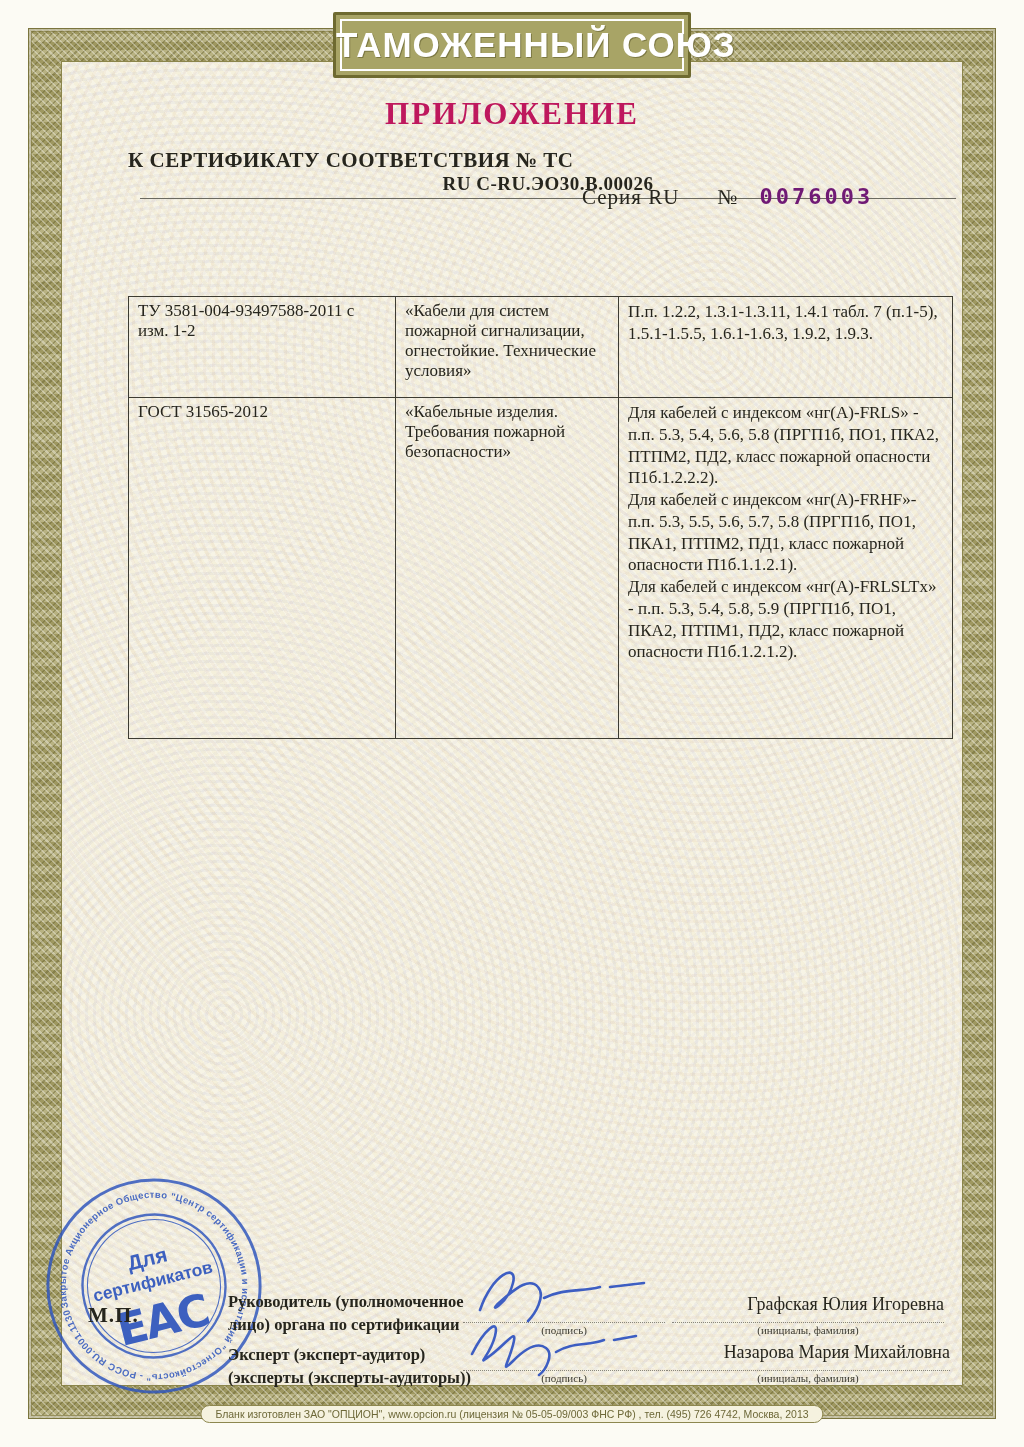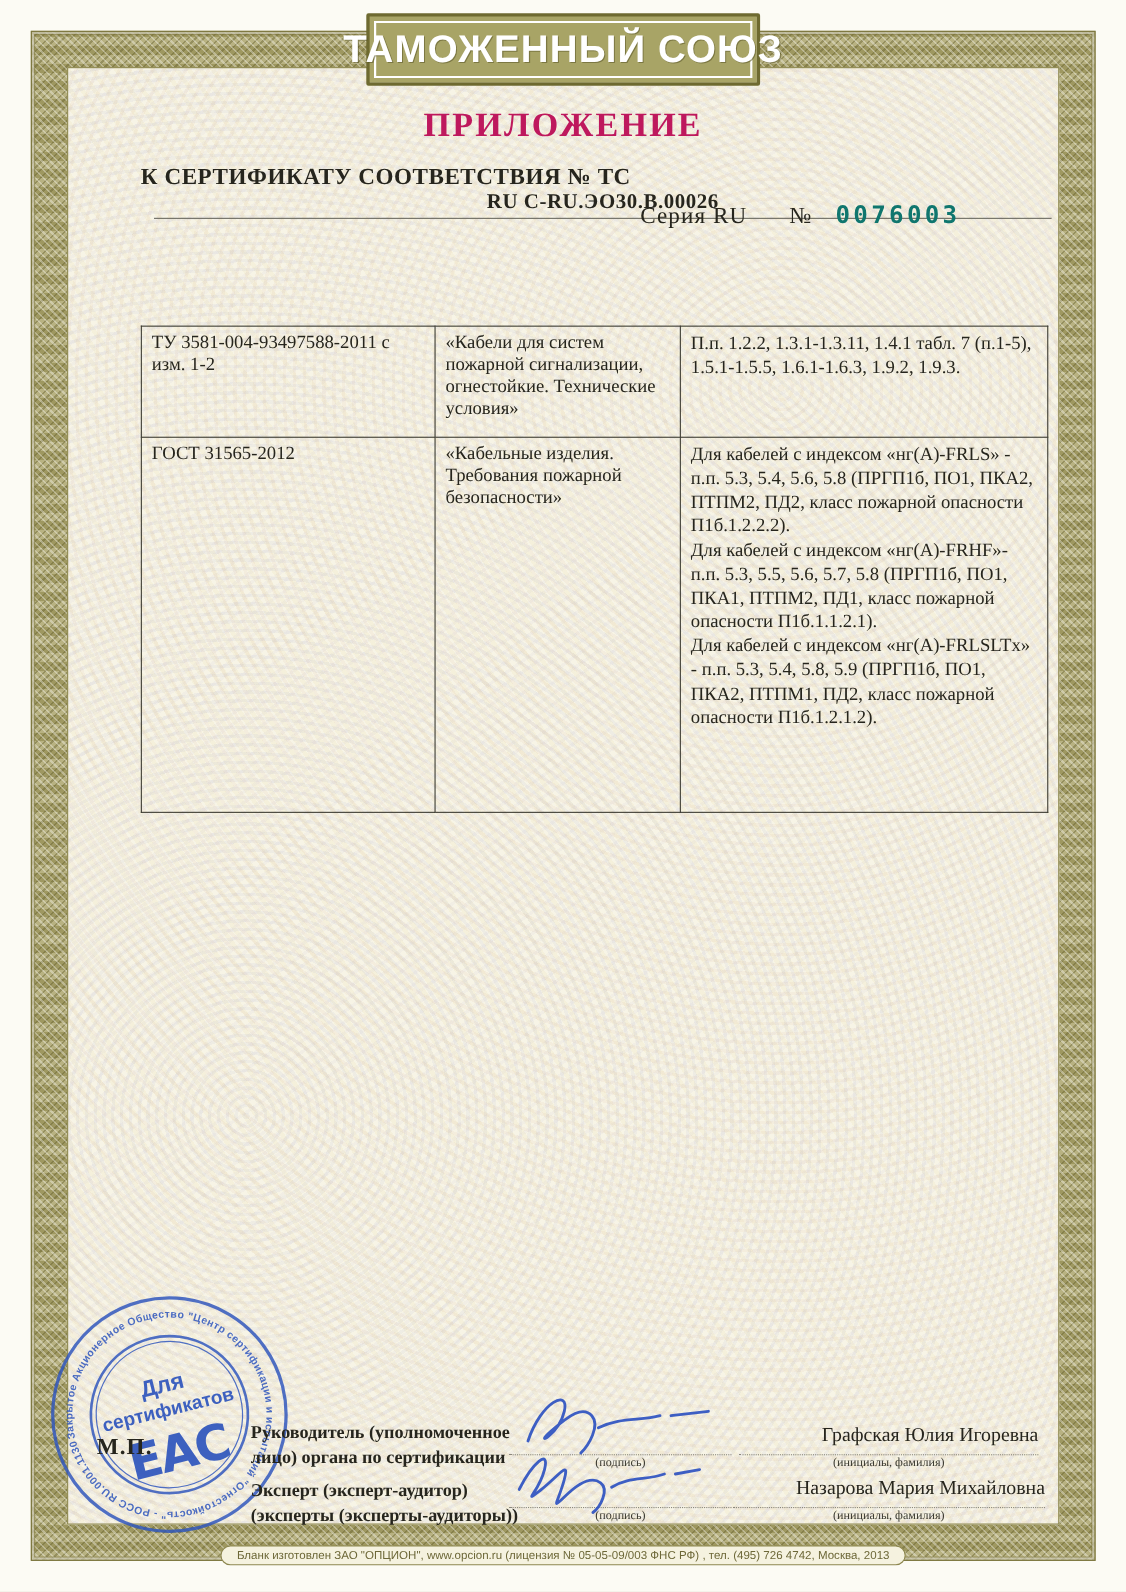--- a/index.html
+++ b/index.html
@@ -23,35 +23,35 @@
       repeating-radial-gradient(circle at 72% 22%, rgba(205,150,115,.075) 0 3px, rgba(255,255,255,0) 3px 9px),
       repeating-radial-gradient(circle at 18% 72%, rgba(120,130,195,.065) 0 3px, rgba(255,255,255,0) 3px 8px),
       repeating-linear-gradient(55deg, rgba(225,205,125,.10) 0 4px, transparent 4px 9px),
       repeating-linear-gradient(-35deg, rgba(150,140,205,.055) 0 3px, transparent 3px 8px);
     border:1.5px solid #8b854b;
   }
 
   .badge{position:absolute;top:12px;left:50%;transform:translateX(-50%);
     width:352px;height:60px;background:#a8a466;border:3px solid #6e6a30;border-radius:2px;
     box-shadow: inset 0 0 0 4px #a8a466, inset 0 0 0 6px #ffffff;
-    display:flex;align-items:center;justify-content:center;z-index:6;}
+    display:flex;align-items:center;justify-content:flex-start;z-index:6;}
   .badge span{font-family:"Liberation Sans",sans-serif;font-weight:bold;font-size:35px;color:#ffffff;
     letter-spacing:1px;text-shadow:1px 1px 0 rgba(88,84,38,.55);white-space:nowrap;}
 
   .abs{position:absolute;z-index:4;}
   .doc-title{top:96px;left:0;width:100%;text-align:center;font-size:31px;font-weight:bold;
     color:#be185d;letter-spacing:2px;}
   .cert-line{top:148px;left:128px;right:68px;display:flex;flex-direction:column;}
   .cert-label{font-size:21px;font-weight:bold;color:#26251d;white-space:nowrap;letter-spacing:.5px;}
   .cert-number-box{flex:1;margin-left:12px;border-bottom:1.5px solid #6b6a60;text-align:center;
     font-size:19px;font-weight:bold;color:#26251d;padding-bottom:3px;letter-spacing:.5px;}
   .series-line{top:184px;left:582px;display:flex;align-items:baseline;}
   .series-label{font-size:21px;color:#26251d;letter-spacing:1px;}
   .number-sign{font-size:21px;color:#26251d;margin-left:38px;}
-  .serial{font-family:"DejaVu Sans Mono",monospace;font-size:22px;font-weight:bold;color:#0f766e;
+  .serial{font-family:"DejaVu Sans Mono",monospace;font-size:22px;font-weight:bold;color:#701a75;
     letter-spacing:3px;margin-left:22px;}
 
   .intro{top:226px;left:94px;right:58px;text-align:center;font-size:19.5px;font-weight:bold;
     color:#26251d;line-height:1.42;}
 
   table.std{position:absolute;z-index:4;left:128px;top:296px;width:824px;border-collapse:collapse;
     font-size:17px;color:#26251d;table-layout:fixed;}
   table.std th, table.std td{border:1.5px solid #3d3c32;vertical-align:top;padding:4px 9px 6px 9px;
     background:transparent;}
   table.std th{font-weight:bold;text-align:center;font-size:17.5px;padding-top:5px;height:40px;}

